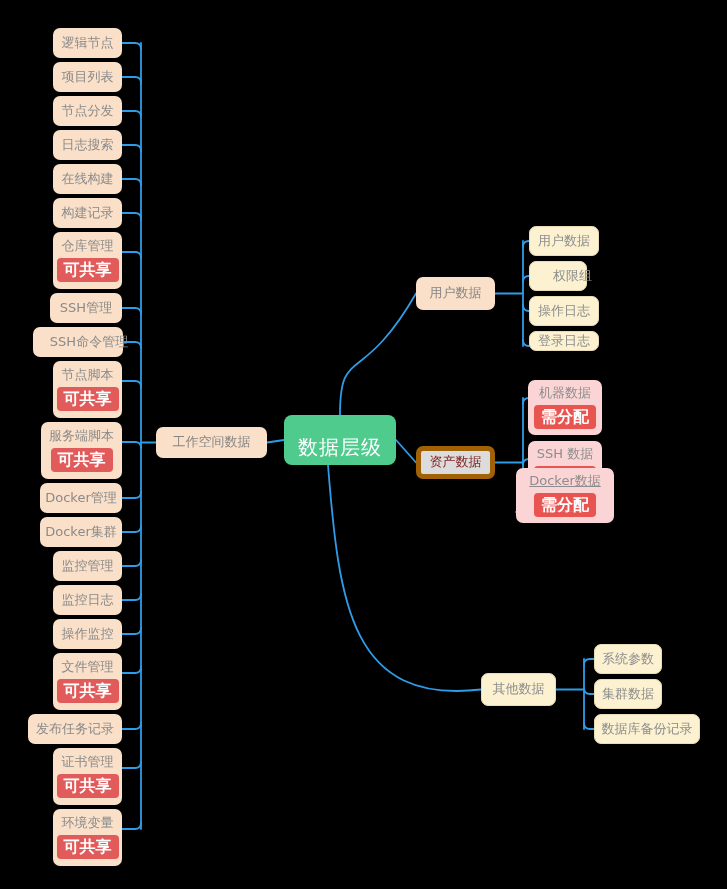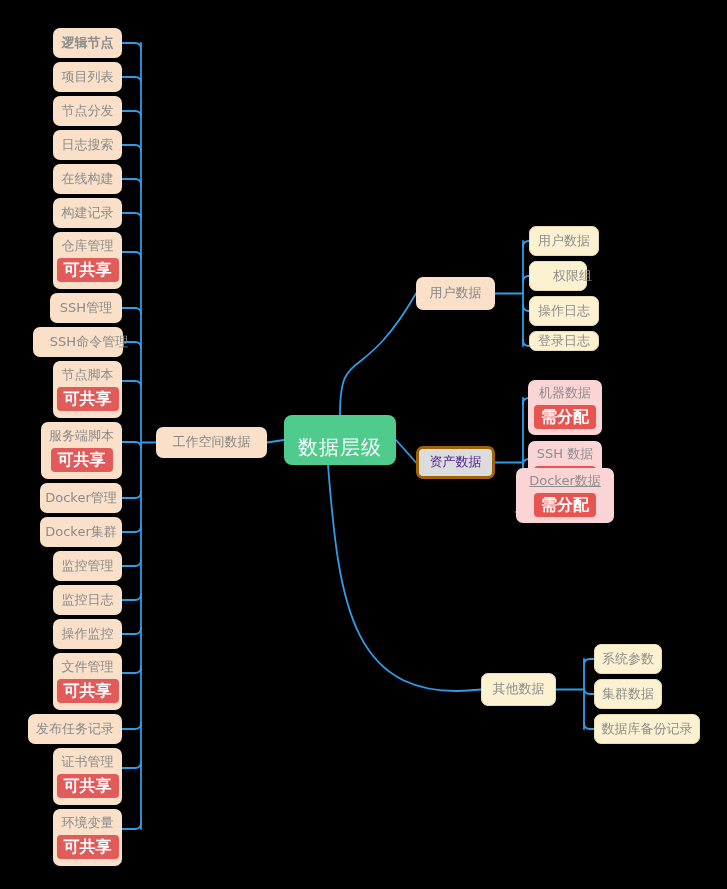--- a/index.html
+++ b/index.html
@@ -18,21 +18,21 @@
   }
   .node .lbl{white-space:nowrap;}
   
   .n-peach{background:#fbe0c9;color:#868686;}
   .n-peach-pale{background:#fbe0c9;color:#8a8a8a;}
   
   .n-yellow{background:#fcf1d0;border:1px solid #e8dcb6;color:#8d8d8d;}
   
   .n-pink{background:#fbd5d5;color:#8d8d8d;}
   
-  .n-gray{background:#dcdcdc;border:3px solid #a16207;color:#4c1d95;}
+  .n-gray{background:#dcdcdc;border:5px solid #a16207;color:#7f1d1d;}
   
   .n-center{
     background:#4ecb8d;color:#ffffff;font-size:20px;font-weight:400;
     border-radius:8px;letter-spacing:1px;justify-content:flex-end;
   }
   .badge{
     margin-top:5px;background:#e15b5b;color:#fff;font-weight:700;
     font-size:16px;border-radius:4px;padding:2px 7px;line-height:1.25;
     white-space:nowrap;
   }
@@ -88,21 +88,21 @@
         <path d="M 556 689.5 L 584 689.5"></path>
       </g>
   </svg>
   <div id="nodes">
       <div class="node n-center" style="left: 284px; top: 415px; width: 112px; height: 50px;">
         <span class="lbl">数据层级</span>
       </div>
       <div class="node n-peach" style="left: 156px; top: 427px; width: 111px; height: 31px;">
         <span class="lbl">工作空间数据</span>
       </div>
-      <div class="node n-peach-pale" style="left: 53px; top: 28px; width: 69px; height: 30px; font-weight: bold;">
+      <div class="node n-peach-pale" style="left: 53px; top: 28px; width: 69px; height: 30px;">
         <span class="lbl">逻辑节点</span>
       </div>
       <div class="node n-peach-pale" style="left: 53px; top: 62px; width: 69px; height: 30px;">
         <span class="lbl">项目列表</span>
       </div>
       <div class="node n-peach-pale" style="left: 53px; top: 96px; width: 69px; height: 30px;">
         <span class="lbl">节点分发</span>
       </div>
       <div class="node n-peach-pale" style="left: 53px; top: 130px; width: 69px; height: 30px;">
         <span class="lbl">日志搜索</span>

